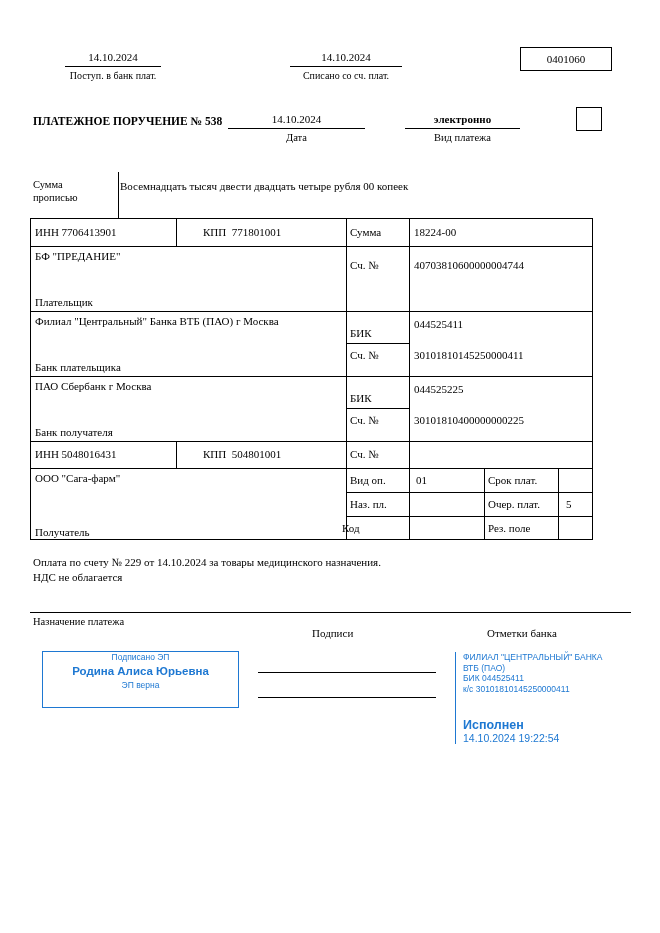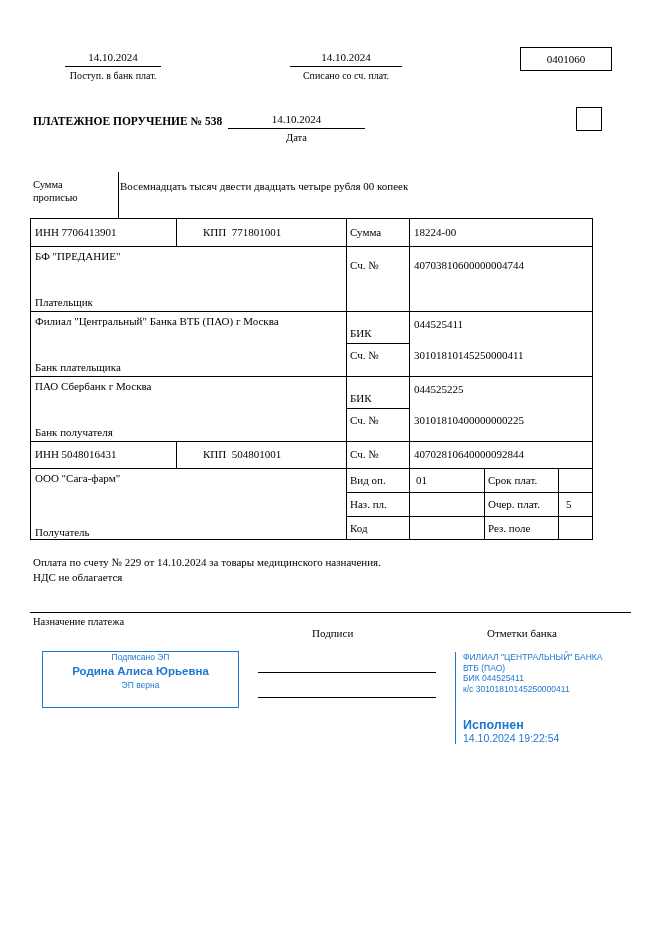--- a/index.html
+++ b/index.html
@@ -67,20 +67,24 @@
     <div class="dval">14.10.2024</div>
     <div class="dlab">Списано со сч. плат.</div>
   </div>
   <div class="codebox" style="left:520px; top:47px; width:92px; height:24px; line-height:22px;">0401060</div>
 
   <div class="abs bold" style="left:33px; top:115px; font-size:11.5px;">ПЛАТЕЖНОЕ ПОРУЧЕНИЕ № 538</div>
   <div class="ufield" style="left:228px; top:113px; width:137px;">
     <div class="uval">14.10.2024</div>
     <div class="ulab">Дата</div>
   </div>
+  <div class="ufield" style="left:405px; top:113px; width:115px;">
+    <div class="uval bold">электронно</div>
+    <div class="ulab">Вид платежа</div>
+  </div>
   <div class="codebox" style="left:576px; top:107px; width:26px; height:24px;"></div>
 
   <div class="abs small preline" style="left:33px; top:178px; line-height:13px;">Сумма
 прописью</div>
   <div class="vline" style="left:118px; top:172px; height:46px;"></div>
   <div class="abs" style="left:120px; top:180px;">Восемнадцать тысяч двести двадцать четыре рубля 00 копеек</div>
 
   <div class="ptable">
 
     <div class="hline" style="left:0; top:27px;  width:561px;"></div>
@@ -120,31 +124,30 @@
     <div class="cell" style="left:4px; top:161px; width:305px;">ПАО Сбербанк г Москва</div>
     <div class="cell" style="left:4px; top:207px;">Банк получателя</div>
     <div class="cell" style="left:319px; top:173px;">БИК</div>
     <div class="cell" style="left:383px; top:164px;">044525225</div>
     <div class="cell" style="left:319px; top:195px;">Сч. №</div>
     <div class="cell" style="left:383px; top:195px;">30101810400000000225</div>
 
     <div class="cell lh27" style="left:4px; top:222px;">ИНН 5048016431</div>
     <div class="cell lh27 pre" style="left:172px; top:222px;">КПП  504801001</div>
     <div class="cell lh27" style="left:319px; top:222px;">Сч. №</div>
-    <div class="cell lh27" style="left:383px; top:222px;">40702810640000092844</div>
 
     <div class="cell" style="left:4px; top:253px;">ООО "Сага-фарм"</div>
     <div class="cell" style="left:4px; top:307px;">Получатель</div>
     <div class="cell lh24 small" style="left:319px; top:249px;">Вид оп.</div>
     <div class="cell lh24" style="left:385px; top:249px;">01</div>
     <div class="cell lh24 small" style="left:457px; top:249px;">Срок плат.</div>
     <div class="cell lh24 small" style="left:319px; top:273px;">Наз. пл.</div>
     <div class="cell lh24 small" style="left:457px; top:273px;">Очер. плат.</div>
     <div class="cell lh24" style="left:535px; top:273px;">5</div>
-    <div class="cell lh25 small" style="left:319px; top:297px;">Код</div>
+    <div class="cell lh25 small" style="left:311px; top:297px;">Код</div>
     <div class="cell lh25 small" style="left:457px; top:297px;">Рез. поле</div>
   </div>
 
   <div class="abs" style="left:33px; top:556px;">Оплата по счету № 229 от 14.10.2024 за товары медицинского назначения.</div>
   <div class="abs" style="left:33px; top:571px;">НДС не облагается</div>
   <div class="hline" style="left:30px; top:612px; width:601px;"></div>
   <div class="abs small" style="left:33px; top:616px;">Назначение платежа</div>
 
   <div class="abs" style="left:312px; top:627px;">Подписи</div>
   <div class="abs" style="left:487px; top:627px;">Отметки банка</div>

